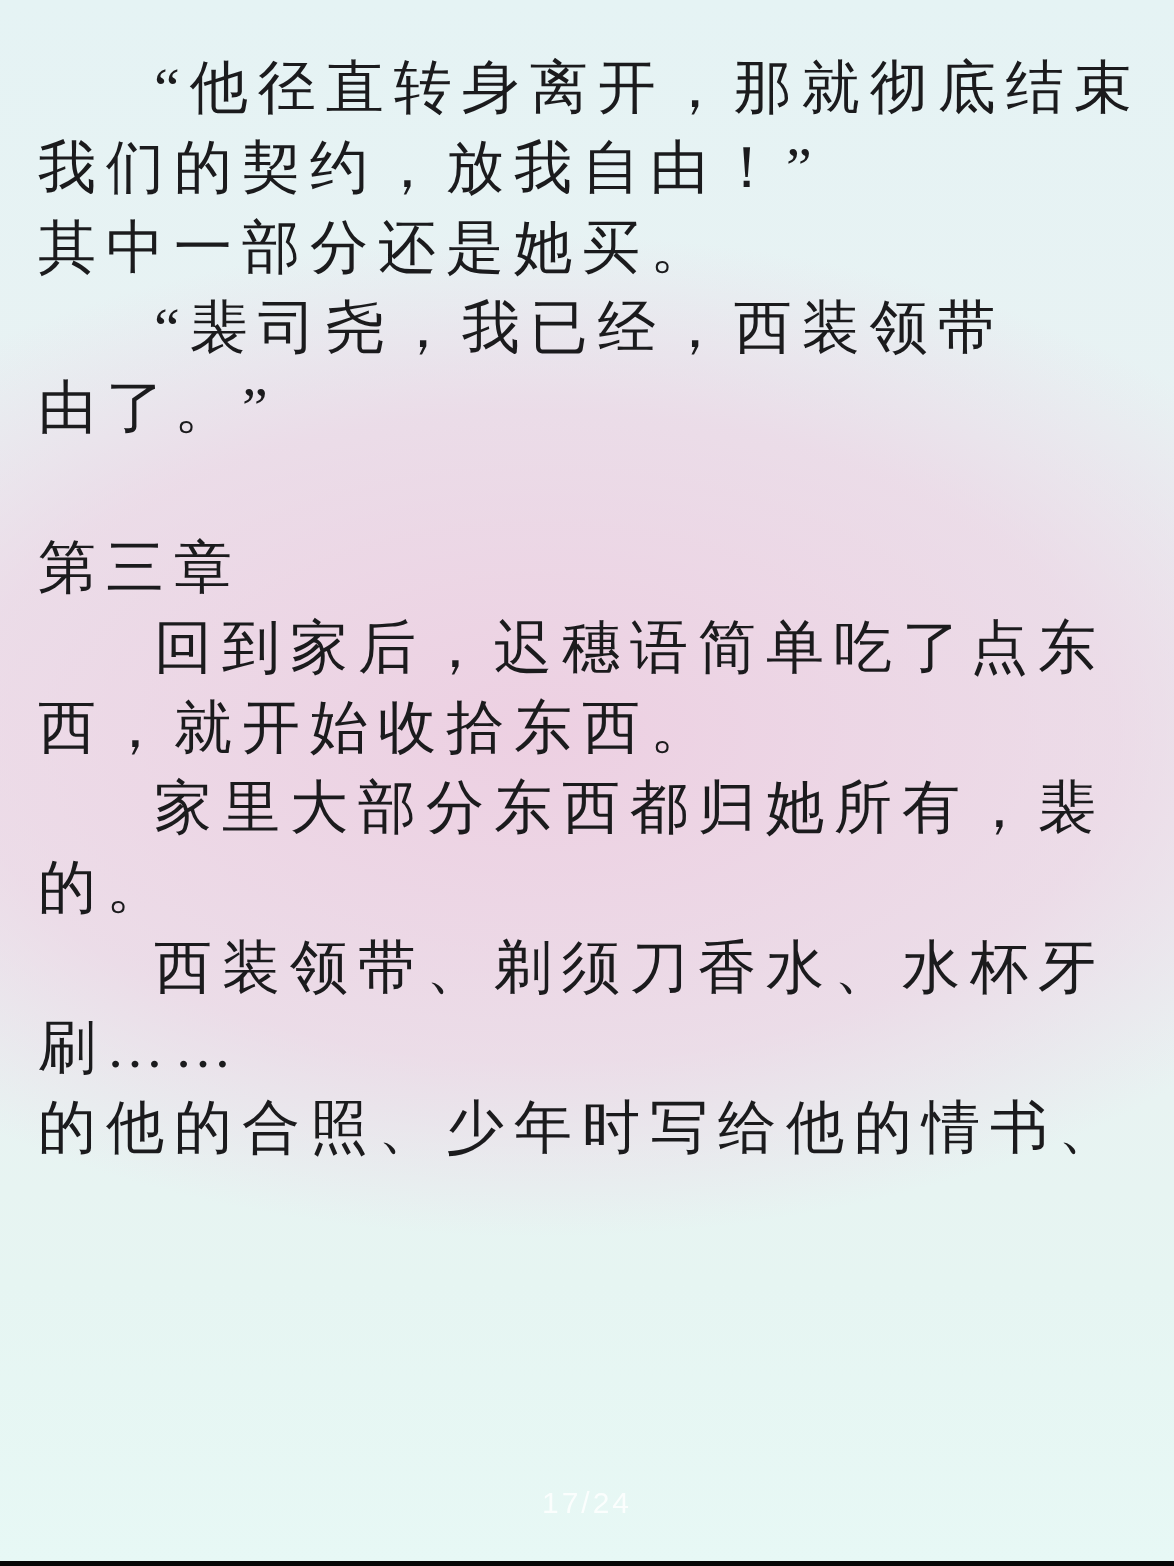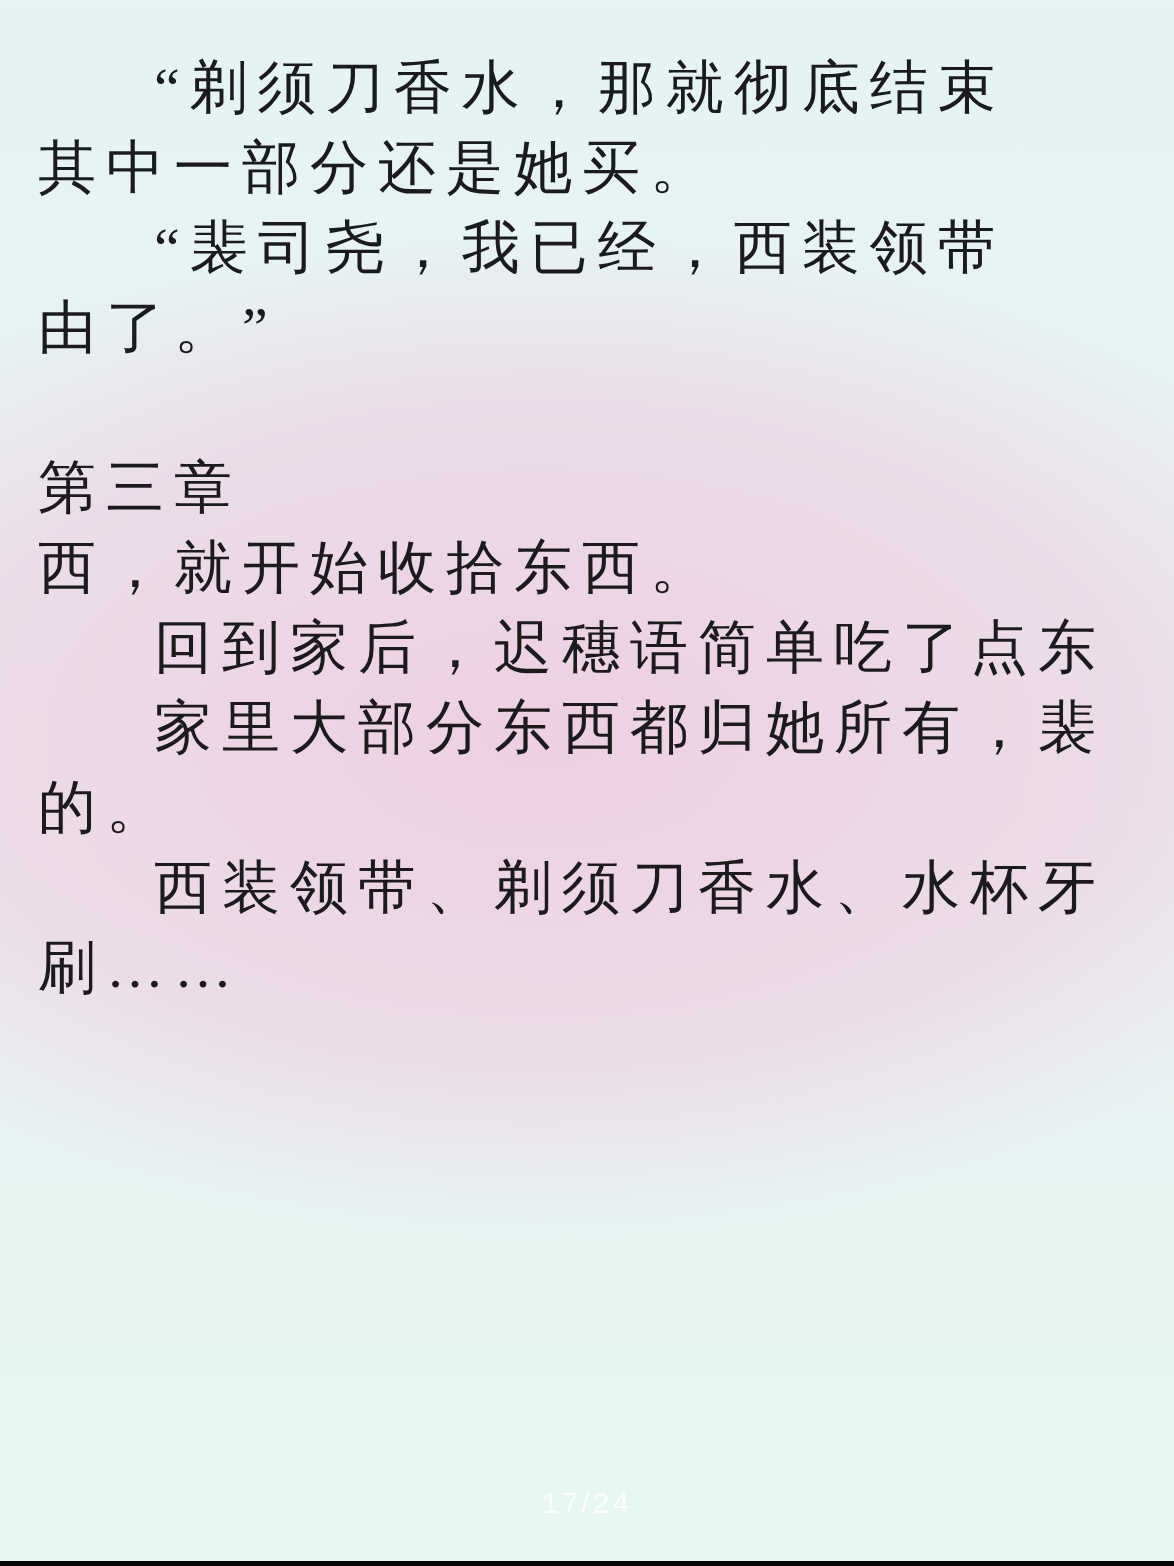--- a/index.html
+++ b/index.html
@@ -68,30 +68,32 @@
     bottom: 0;
     height: 5px;
     background: #070707;
   }
 </style>
 </head>
 <body>
 
 <div class="reader-page">
   <div class="text-area">
-      <div class="line indent">“剃须刀香水，那就彻底结束</div>
+      <div class="line indent">“他径直转身离开，那就彻底结束</div>
+      <div class="line">我们的契约，放我自由！”</div>
       <div class="line">其中一部分还是她买。</div>
       <div class="line indent">“裴司尧，我已经，西装领带</div>
       <div class="line">由了。”</div>
       <div class="line blank"></div>
       <div class="line">第三章</div>
+      <div class="line indent">回到家后，迟穗语简单吃了点东</div>
       <div class="line">西，就开始收拾东西。</div>
-      <div class="line indent">回到家后，迟穗语简单吃了点东</div>
       <div class="line indent">家里大部分东西都归她所有，裴</div>
       <div class="line">的。</div>
       <div class="line indent">西装领带、剃须刀香水、水杯牙</div>
       <div class="line">刷……</div>
+      <div class="line">的他的合照、少年时写给他的情书、</div>
     </div>
 
   <div class="page-indicator">17/24</div>
 
   <div class="bottom-bar"></div>
 </div>
 
 </body></html>

